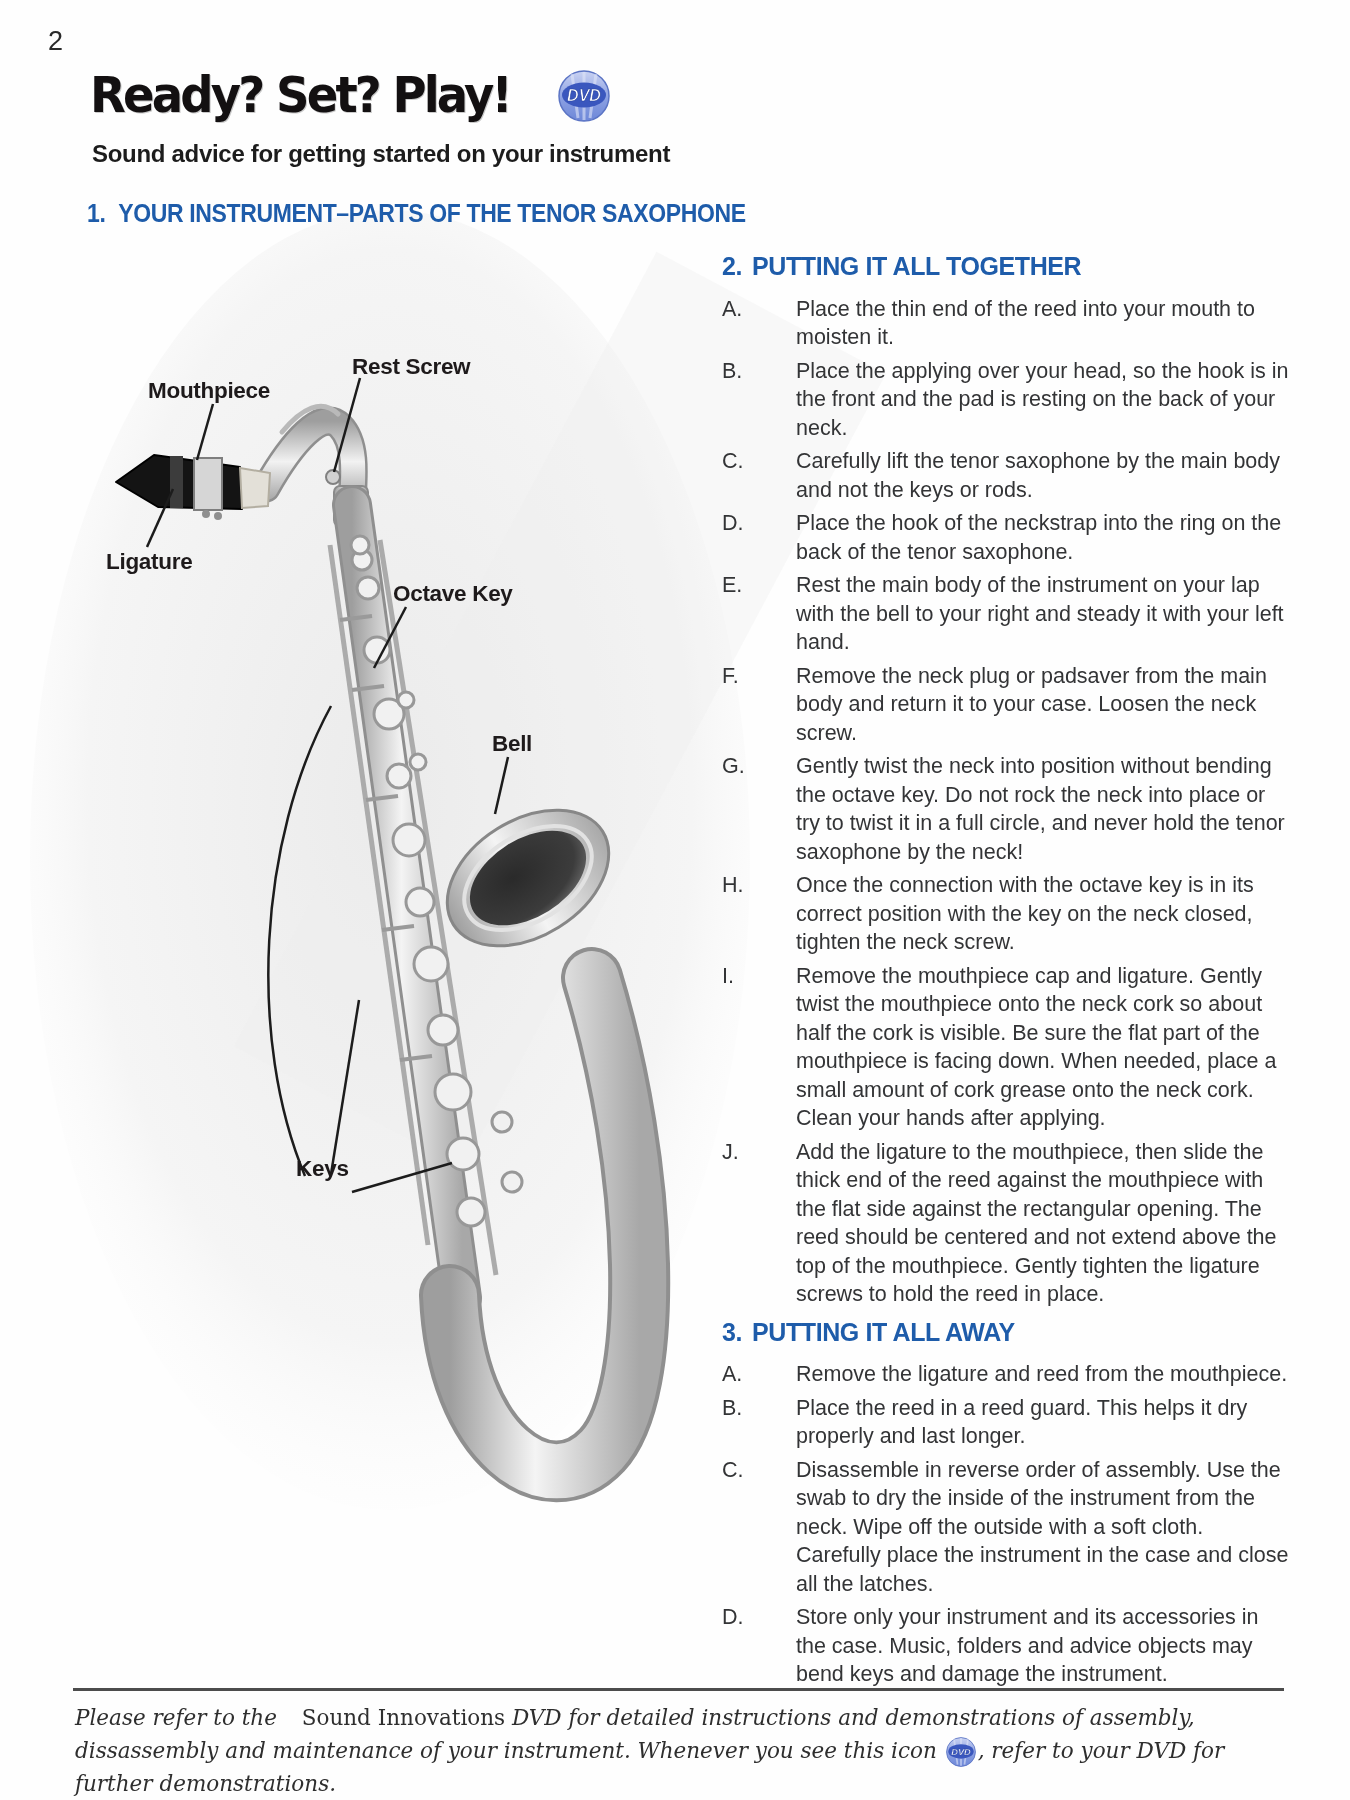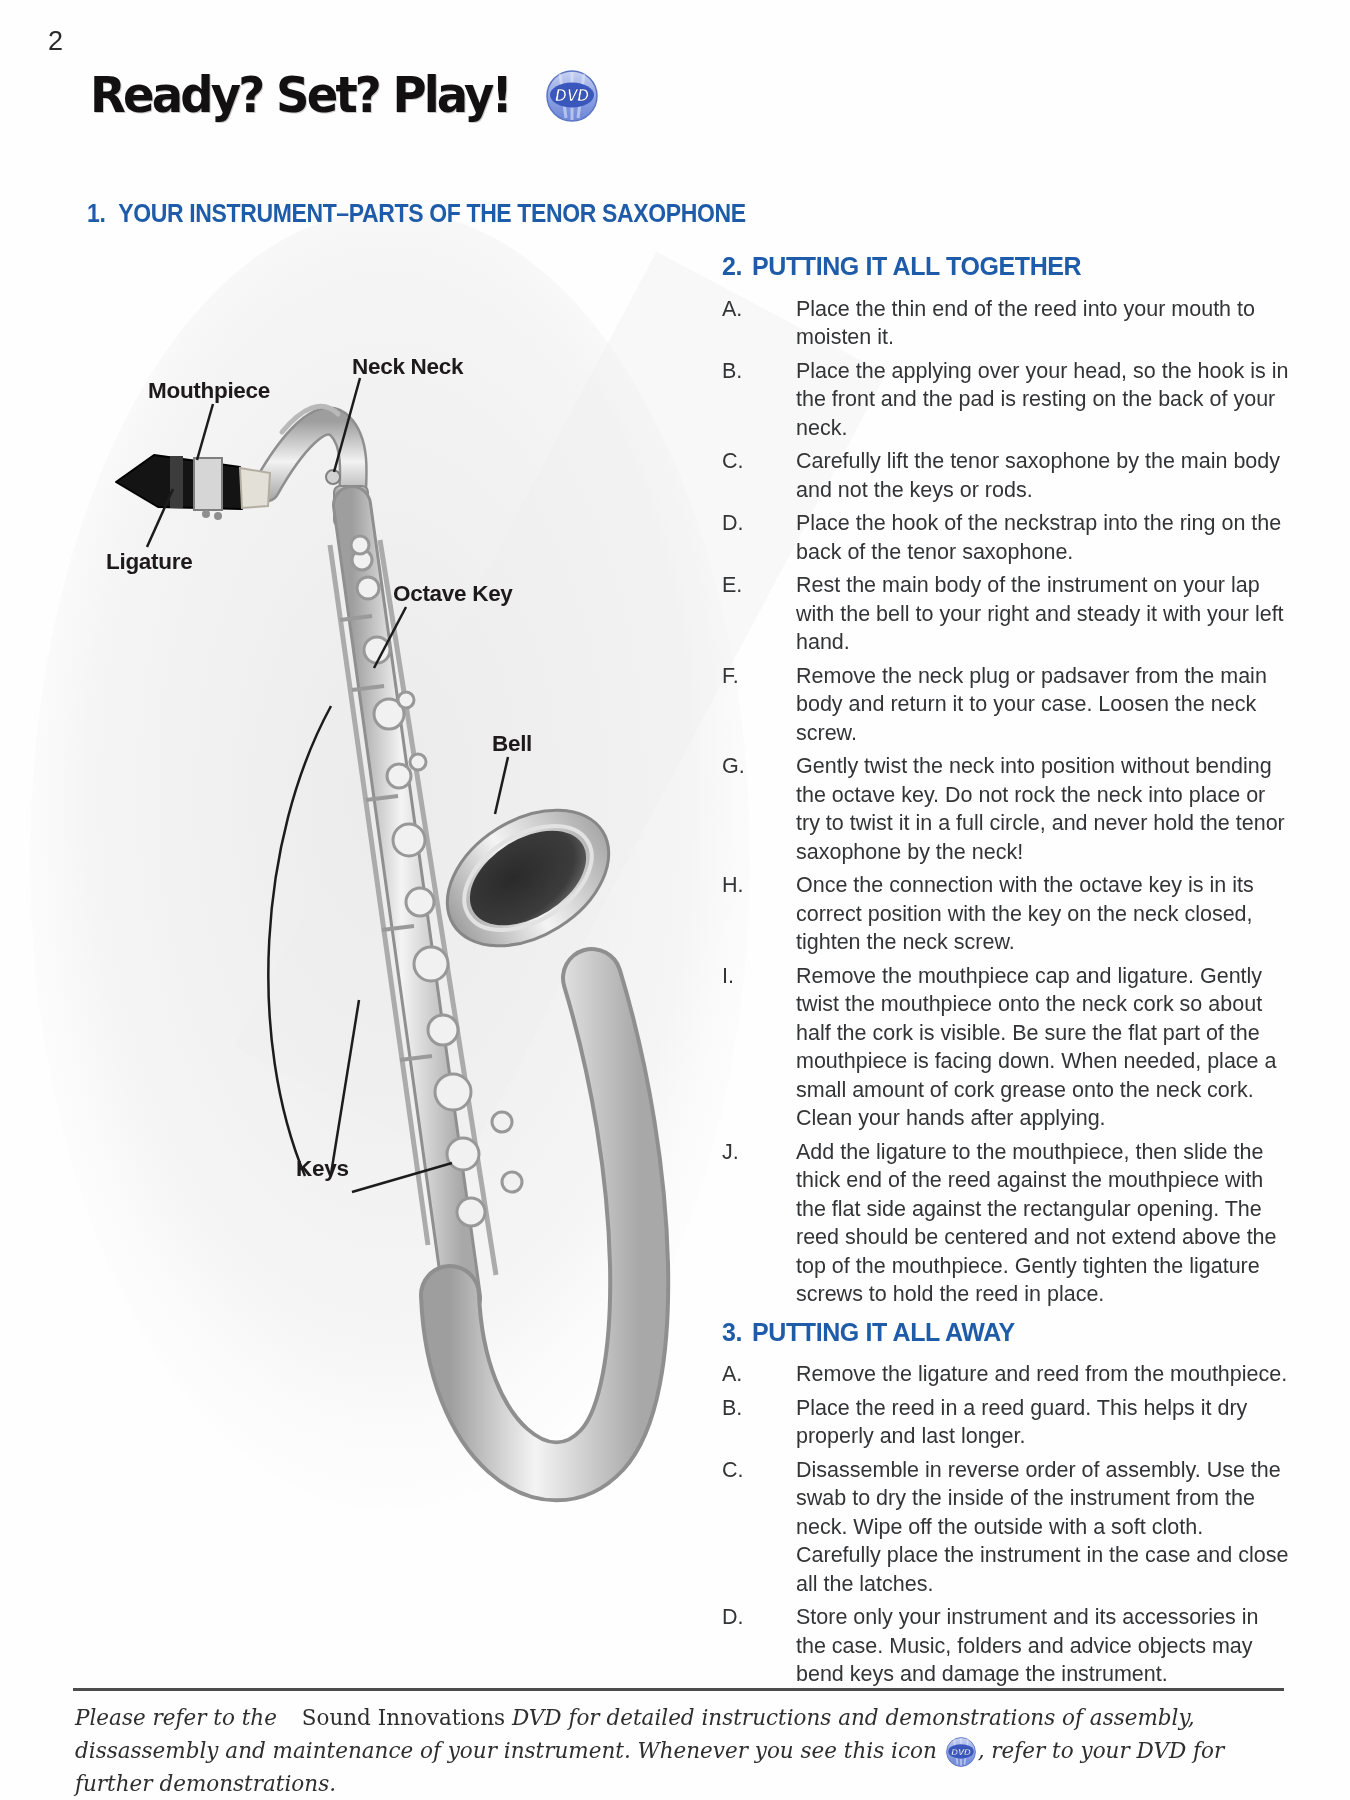--- a/index.html
+++ b/index.html
@@ -3,21 +3,21 @@
 <meta charset="utf-8">
 <style>
   html,body{margin:0;padding:0;background:#9a9a9a;}
   #page{
     position:relative;width:1350px;height:1800px;margin:0 auto;
     background:#fefefe;overflow:hidden;
     font-family:"Liberation Sans", sans-serif;color:#333436;
   }
   
   #page-num{position:absolute;left:48px;top:26px;font-size:27px;color:#2a2a2a;}
-  #header{position:absolute;left:90px;top:70px;display:flex;align-items:flex-start;gap:4px;text-align:center;}
+  #header{position:absolute;left:90px;top:70px;display:flex;align-items:flex-start;gap:16px;text-align:center;}
   #main-title{
     font-family:"DejaVu Sans", sans-serif;font-weight:bold;
     font-size:50px;letter-spacing:-3px;color:#131011;line-height:1.0;
     text-shadow:1px 1px 0 #c9c9c9;transform:scaleX(.93);transform-origin:left top;white-space:nowrap;
   }
   .dvd-badge{display:inline-block;}
   #subtitle{
     position:absolute;left:92px;top:140px;font-size:24px;font-weight:bold;color:#1c1c1c;
     letter-spacing:-0.3px;white-space:nowrap;
   }
@@ -171,28 +171,29 @@
           <stop offset="100%" stop-color="#6d87d8"></stop>
         </linearGradient>
       </defs>
       <circle cx="26" cy="26" r="25" fill="url(#disc1)" stroke="#5b74c4" stroke-width="1.5"></circle>
       <path d="M14 4 L20 48 M26 2 L26 50 M38 4 L32 48" stroke="#dfe5f8" stroke-width="3" opacity="0.6"></path>
       <ellipse cx="26" cy="25" rx="22" ry="12.5" fill="#3a57be"></ellipse>
       <text x="26" y="31" text-anchor="middle" font-family="Liberation Sans, sans-serif" font-size="16" font-weight="bold" font-style="italic" fill="#ffffff" stroke="#24409e" stroke-width="0.6">DVD</text>
     </svg>
   </div>
 
+  <div id="subtitle" class="txt">Sound advice for getting started on your instrument</div>
 
   <div id="section1-head" class="sec-head txt">
     <span class="num">1.</span>
     <span>YOUR INSTRUMENT–PARTS OF THE TENOR SAXOPHONE</span>
   </div>
 
   <div id="lbl-mouthpiece" class="dlabel">Mouthpiece</div>
-  <div id="lbl-neckscrew" class="dlabel">Neck Neck</div>
+  <div id="lbl-neckscrew" class="dlabel">Rest Screw</div>
   <div id="lbl-ligature" class="dlabel">Ligature</div>
   <div id="lbl-octavekey" class="dlabel">Octave Key</div>
   <div id="lbl-bell" class="dlabel">Bell</div>
   <div id="lbl-keys" class="dlabel">Keys</div>
 
   <div id="right-col" class="txt">
 
     <div class="sec-head">
       <span class="num">2.</span>
       <span>PUTTING IT ALL TOGETHER</span>

